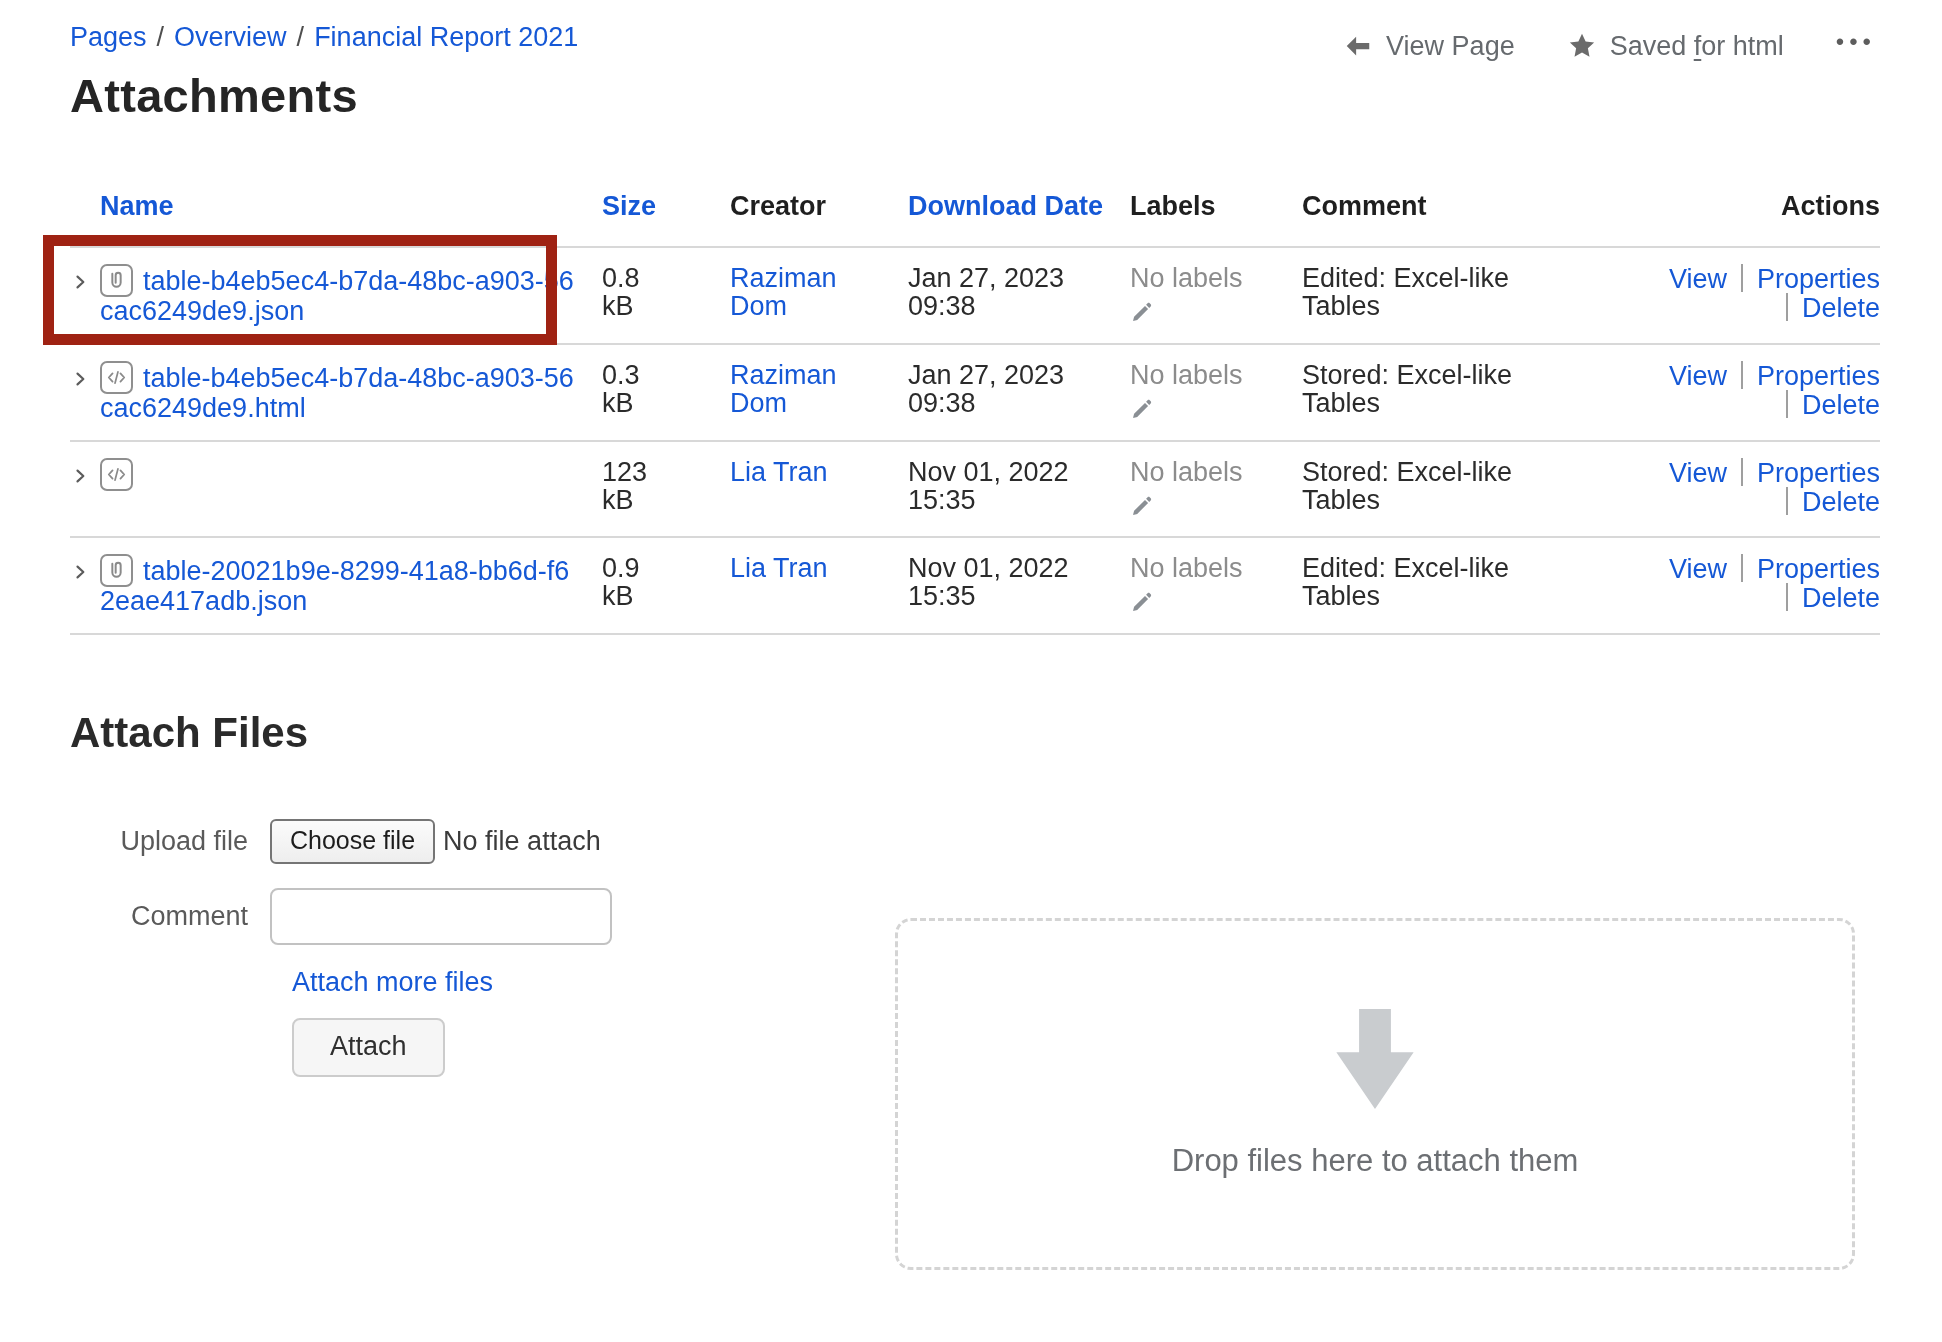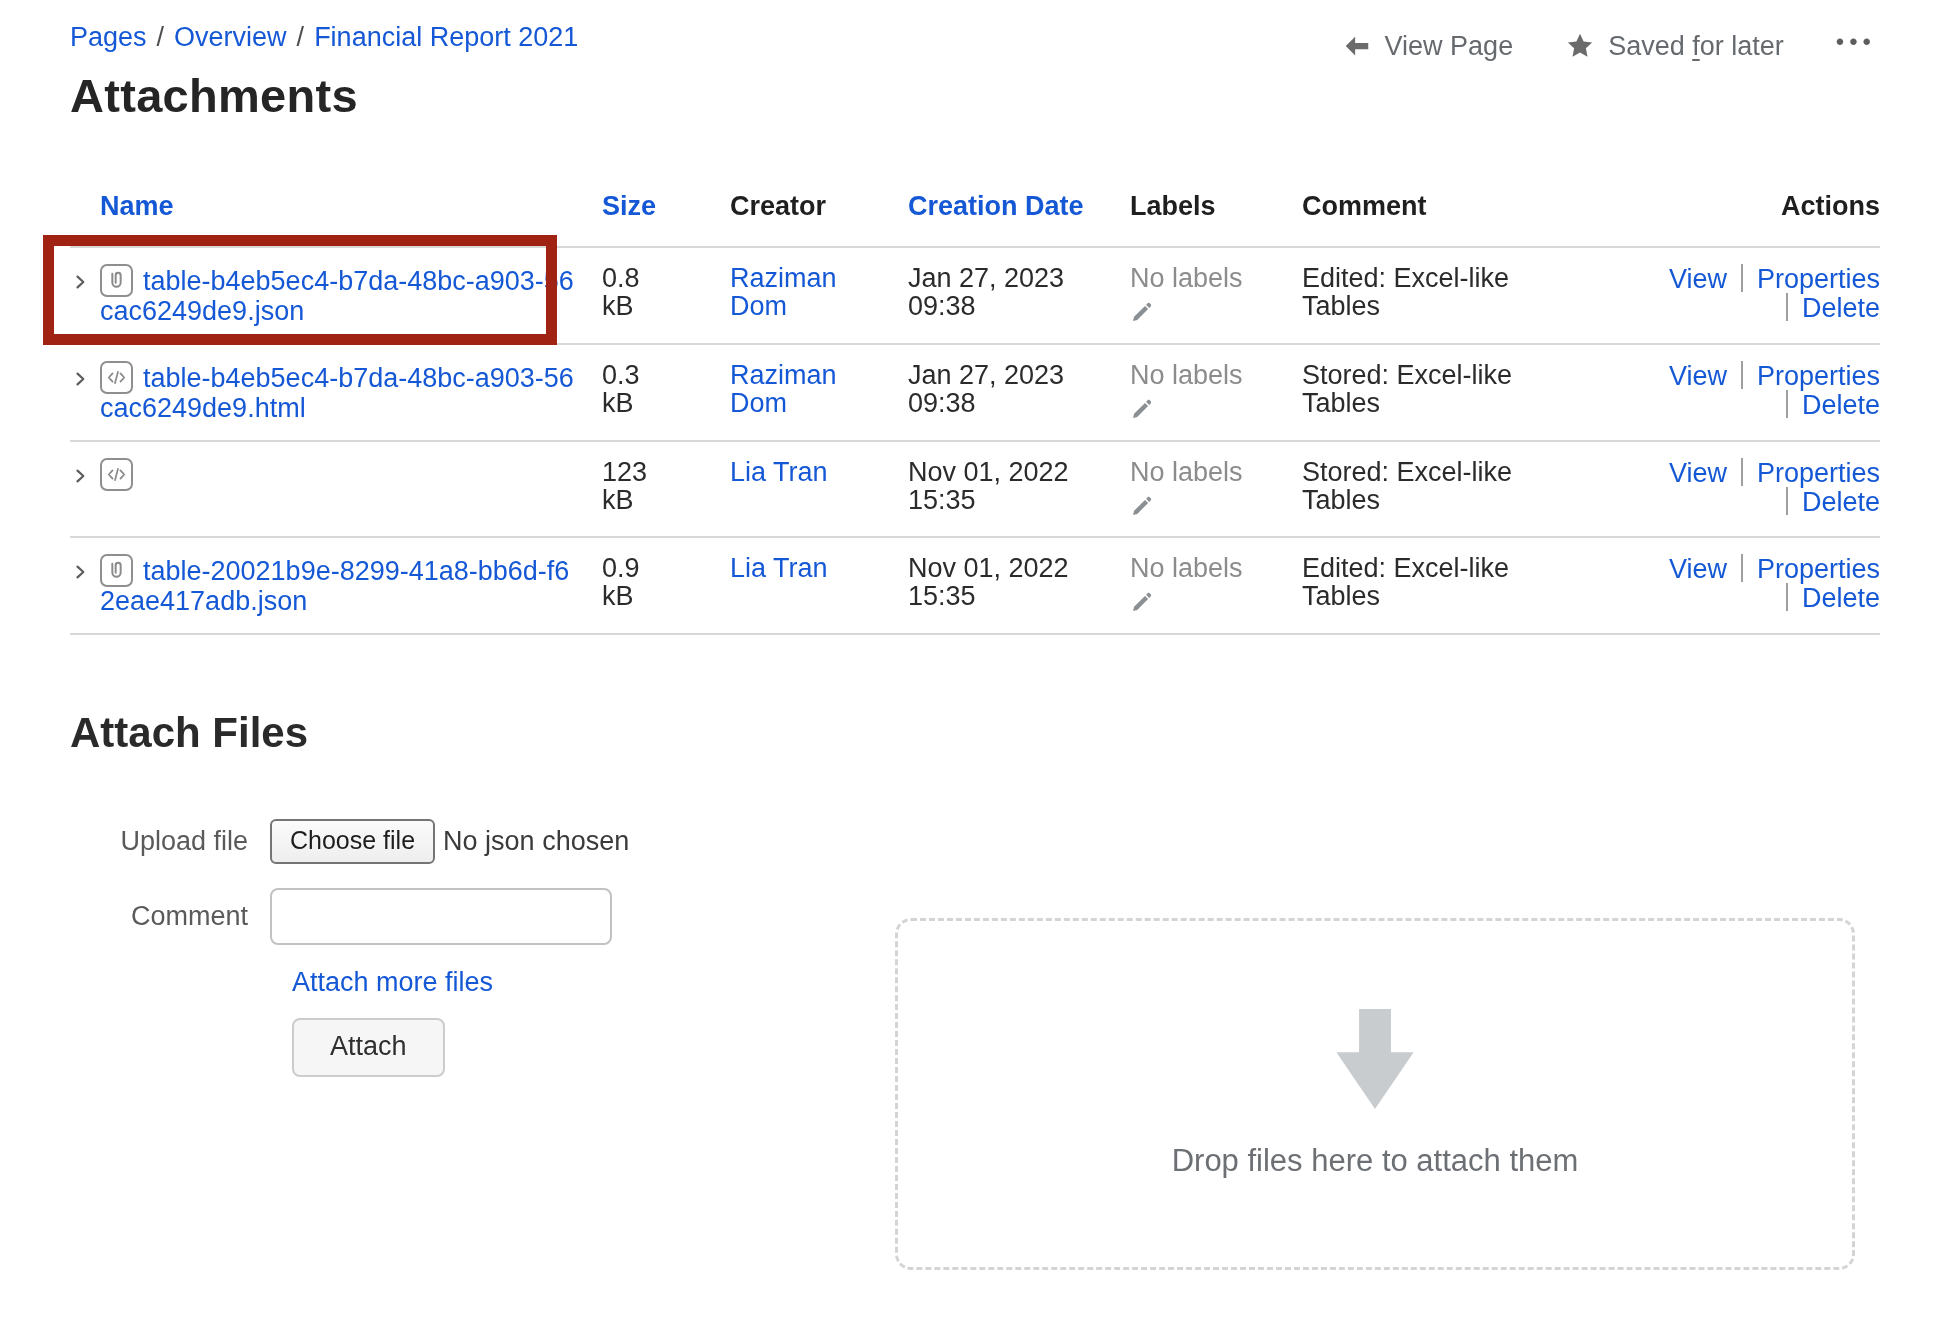--- a/index.html
+++ b/index.html
@@ -101,33 +101,33 @@
           </svg>
       </span>
       <span>View Page</span>
     </div>
     <div class="top-action">
       <span>
         <svg width="30" height="30" viewBox="0 0 24 24">
             <path d="M12 2.2l2.9 6.2 6.8.8-5 4.6 1.3 6.7L12 17.2l-6 3.3 1.3-6.7-5-4.6 6.8-.8z" fill="#6b6b6b"></path>
           </svg>
       </span>
-      <span><span>Saved </span><span class="accesskey">f</span><span>or later</span></span>
+      <span><span>Saved </span><span class="accesskey">f</span><span>or html</span></span>
     </div>
     <div class="dots">•••</div>
   </div>
 
   <h1 class="page-title">Attachments</h1>
 
   <div class="attach-table">
     <div class="t-row t-head">
       <div class="h-name th-link">Name</div>
       <div class="th-link">Size</div>
       <div class="th-dark">Creator</div>
-      <div class="th-link">Creation Date</div>
+      <div class="th-link">Download Date</div>
       <div class="th-dark">Labels</div>
       <div class="th-dark">Comment</div>
       <div class="th-dark h-actions">Actions</div>
     </div>
 
     <div class="t-row t-data">
       <div class="cell-name">
         <span class="chevron">
           <svg width="20" height="20" viewBox="0 0 24 24">
               <path d="M9 5.5l7 6.5-7 6.5" fill="none" stroke="#5c5c5c" stroke-width="2.6" stroke-linecap="round" stroke-linejoin="round"></path>
@@ -284,21 +284,21 @@
   </div>
 
 
   <h2 class="attach-title">Attach Files</h2>
 
   <div class="attach-form">
     <div class="f-row">
       <div class="f-label">Upload file</div>
       <div class="file-control">
         <button class="choose-file-btn">Choose file</button>
-        <span class="no-file">No json chosen</span>
+        <span class="no-file">No file attach</span>
       </div>
     </div>
     <div class="f-row comment-row">
       <div class="f-label">Comment</div>
       <input class="comment-input" type="text" value="" style="">
     </div>
     <div class="attach-more-row">
       <a>Attach more files</a>
     </div>
     <div class="attach-btn-row">

